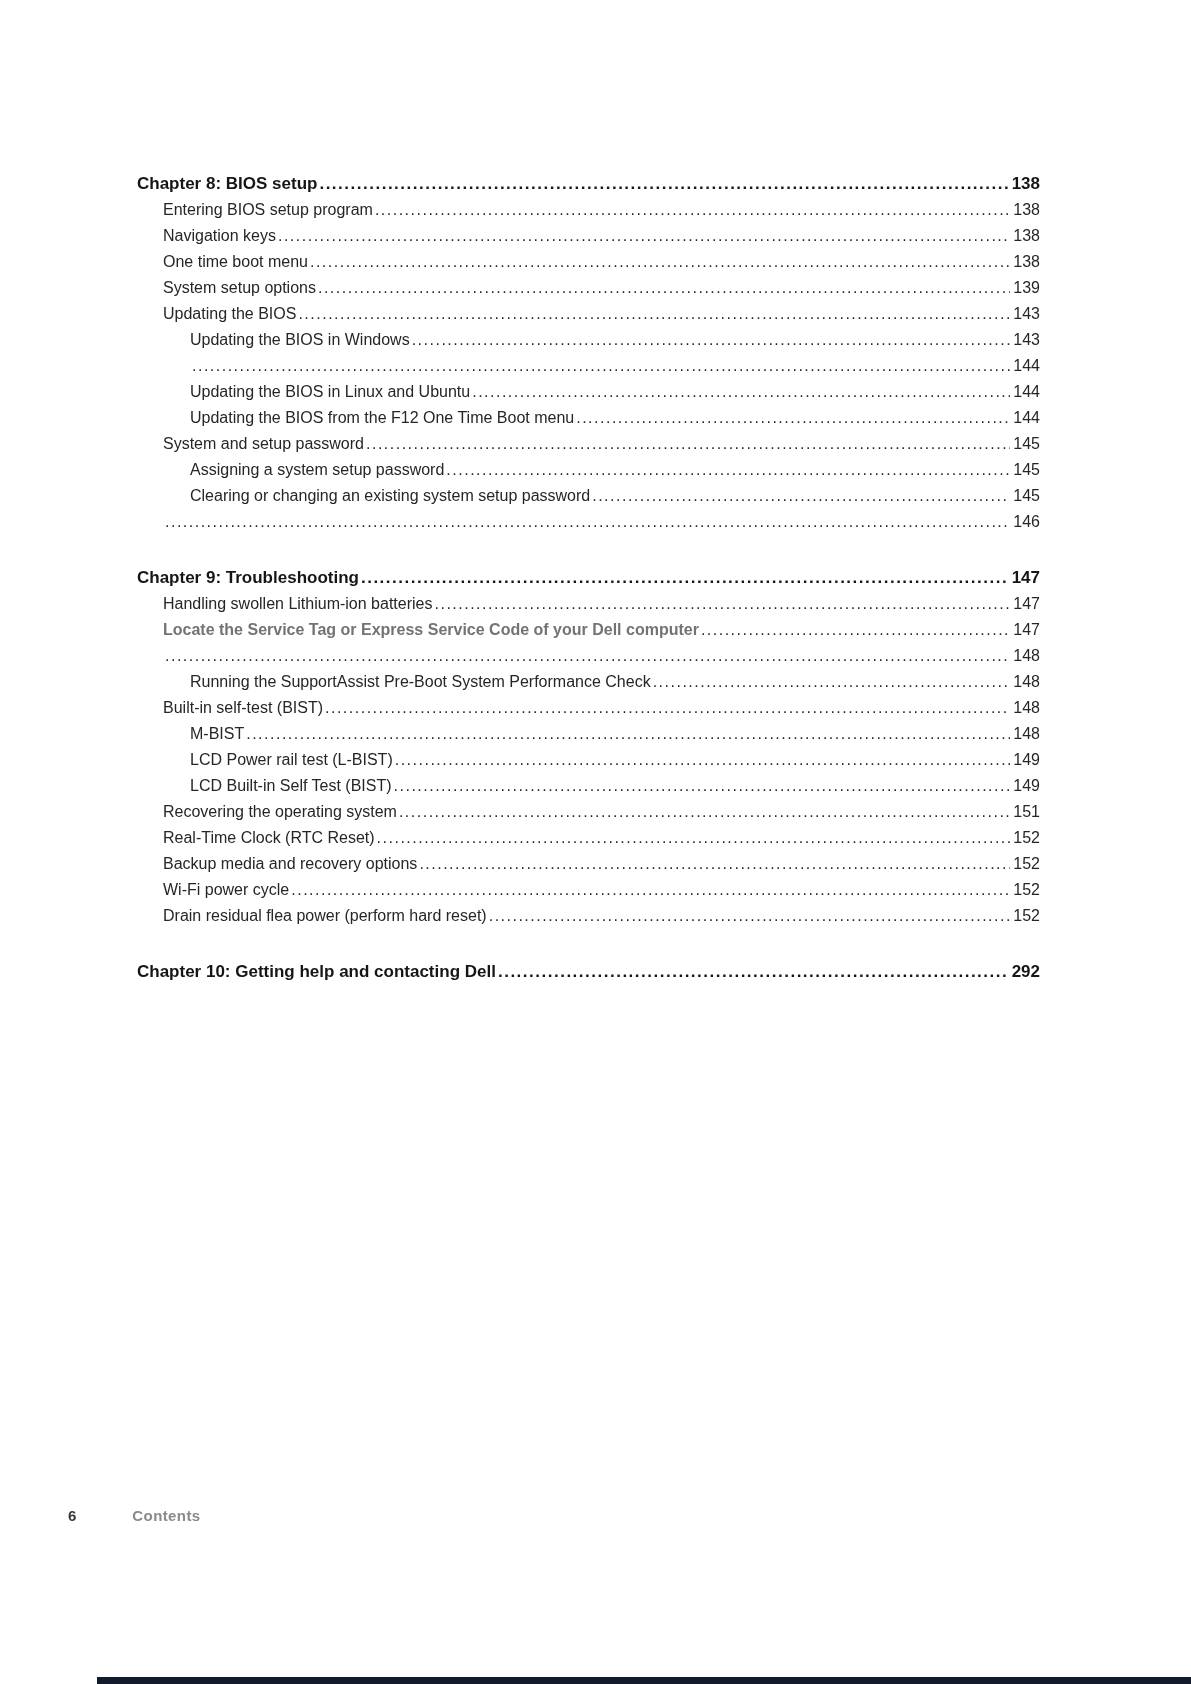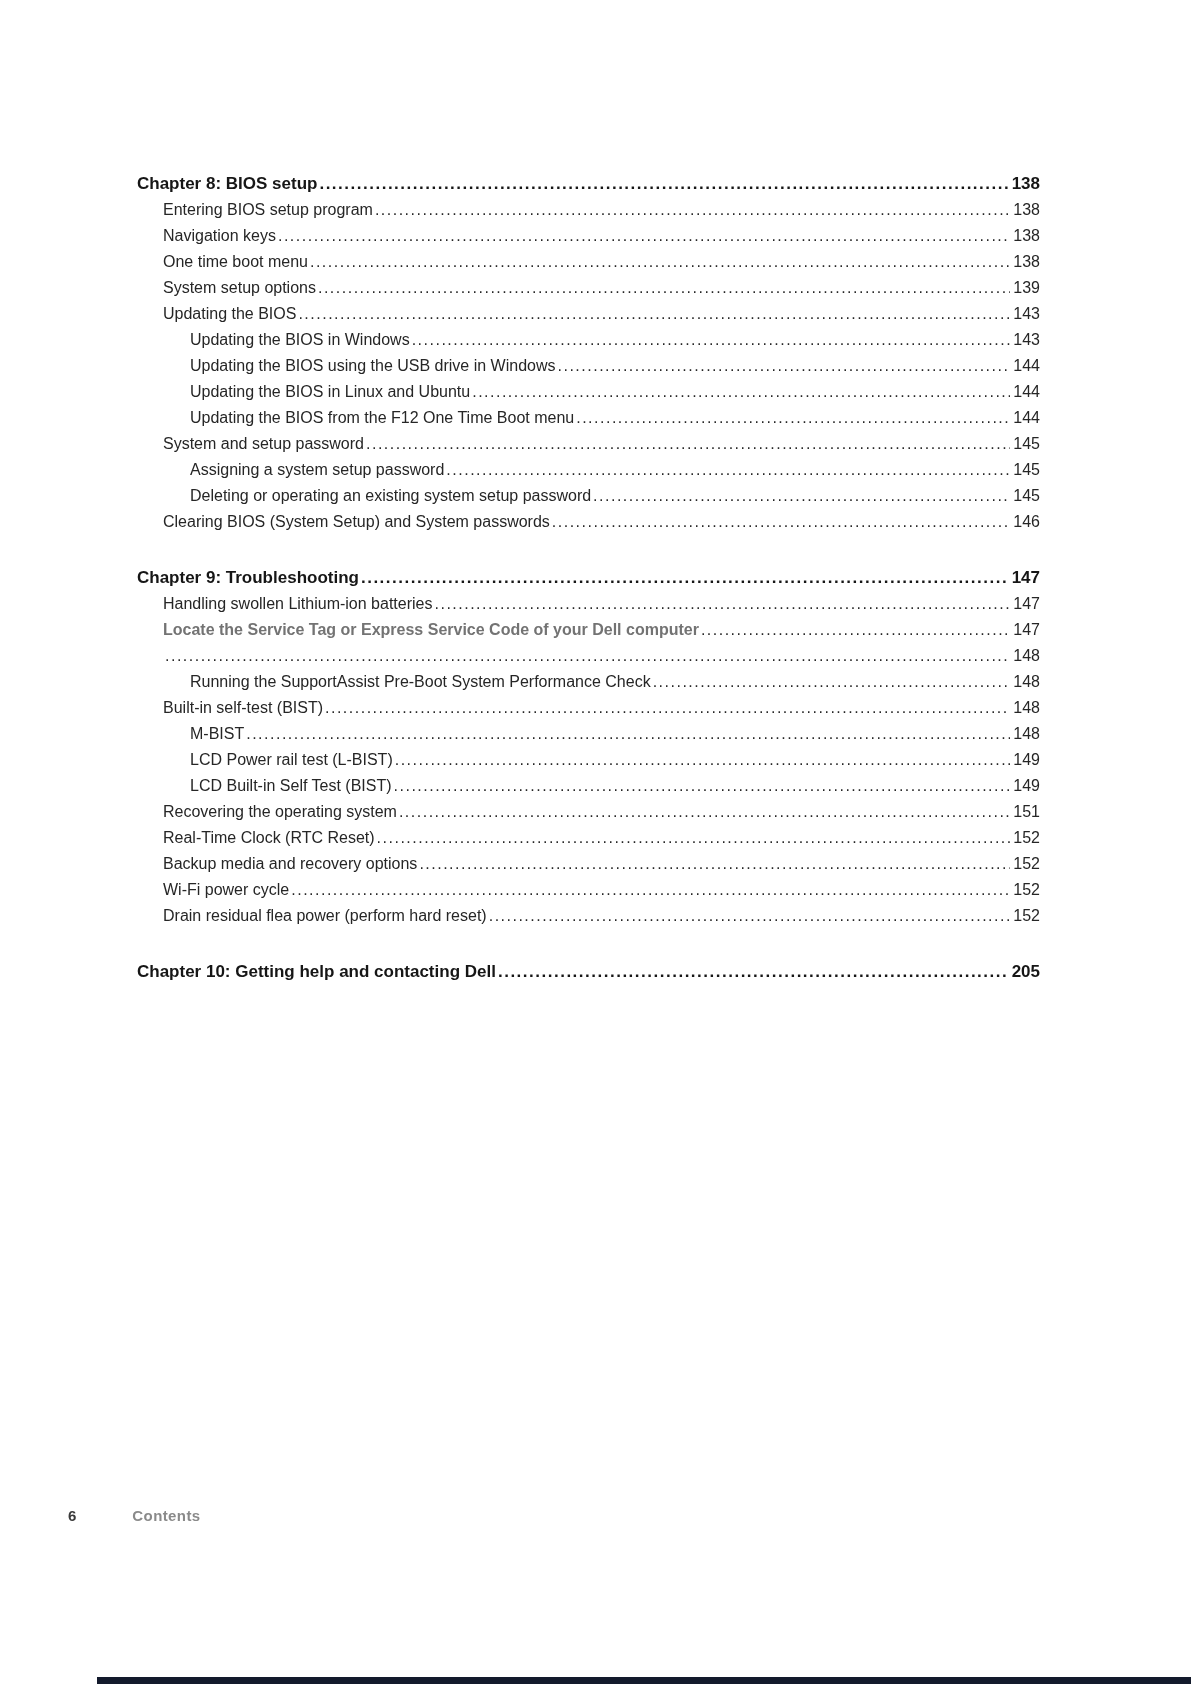--- a/index.html
+++ b/index.html
@@ -103,21 +103,20 @@
         <span class="toc-title">Updating the BIOS</span>
         <span class="dots"></span>
         <span class="toc-page">143</span>
       </div>
       <div class="toc-row entry-row level-2">
         <span class="toc-title">Updating the BIOS in Windows</span>
         <span class="dots"></span>
         <span class="toc-page">143</span>
       </div>
       <div class="toc-row entry-row level-2">
-        <span class="toc-title">Updating the BIOS using the USB drive in Windows</span>
         <span class="dots"></span>
         <span class="toc-page">144</span>
       </div>
       <div class="toc-row entry-row level-2">
         <span class="toc-title">Updating the BIOS in Linux and Ubuntu</span>
         <span class="dots"></span>
         <span class="toc-page">144</span>
       </div>
       <div class="toc-row entry-row level-2">
         <span class="toc-title">Updating the BIOS from the F12 One Time Boot menu</span>
@@ -128,26 +127,25 @@
         <span class="toc-title">System and setup password</span>
         <span class="dots"></span>
         <span class="toc-page">145</span>
       </div>
       <div class="toc-row entry-row level-2">
         <span class="toc-title">Assigning a system setup password</span>
         <span class="dots"></span>
         <span class="toc-page">145</span>
       </div>
       <div class="toc-row entry-row level-2">
-        <span class="toc-title">Deleting or operating an existing system setup password</span>
+        <span class="toc-title">Clearing or changing an existing system setup password</span>
         <span class="dots"></span>
         <span class="toc-page">145</span>
       </div>
       <div class="toc-row entry-row level-1">
-        <span class="toc-title">Clearing BIOS (System Setup) and System passwords</span>
         <span class="dots"></span>
         <span class="toc-page">146</span>
       </div>
     </section>
     <section class="chapter-block">
       <div class="toc-row chapter-row">
         <span class="toc-title">Chapter 9: Troubleshooting</span>
         <span class="dots"></span>
         <span class="toc-page">147</span>
       </div>
@@ -213,21 +211,21 @@
       <div class="toc-row entry-row level-1">
         <span class="toc-title">Drain residual flea power (perform hard reset)</span>
         <span class="dots"></span>
         <span class="toc-page">152</span>
       </div>
     </section>
     <section class="chapter-block">
       <div class="toc-row chapter-row">
         <span class="toc-title">Chapter 10: Getting help and contacting Dell</span>
         <span class="dots"></span>
-        <span class="toc-page">205</span>
+        <span class="toc-page">292</span>
       </div>
     </section>
   </main>
 
 <footer class="page-footer">
   <span class="footer-page-number">6</span>
   <span class="footer-label">Contents</span>
 </footer>
 
 <div class="bottom-bar"></div>

